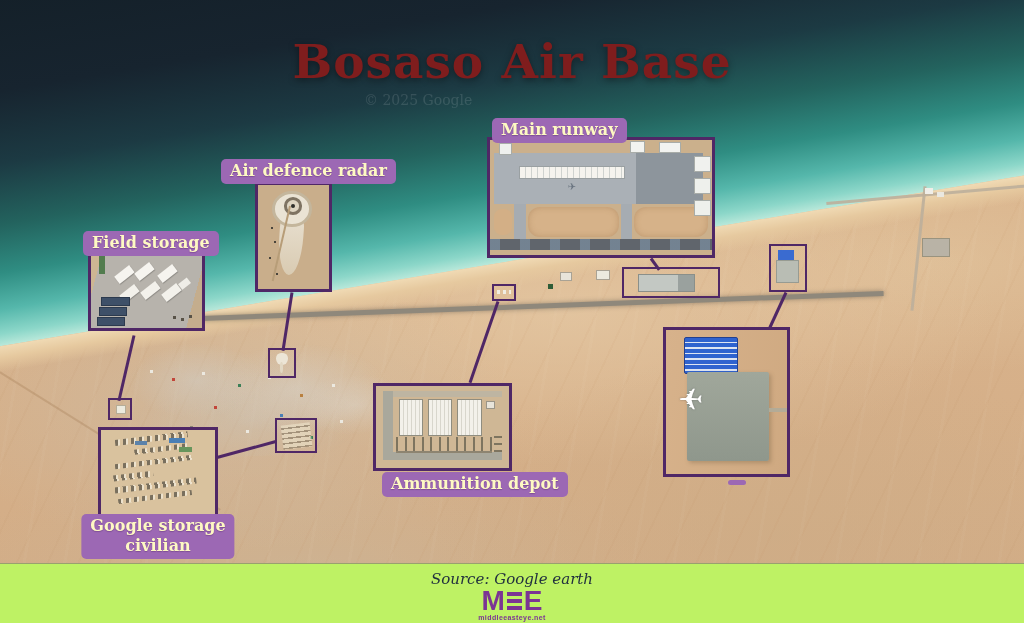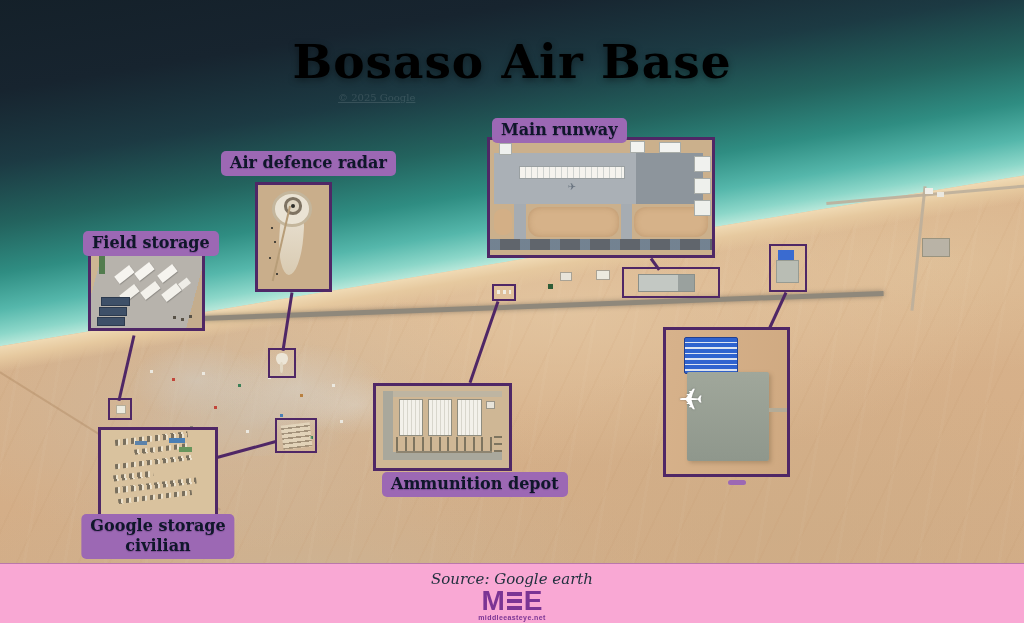--- a/index.html
+++ b/index.html
@@ -34,30 +34,30 @@
     22px 8px 0 #c2453a, 52px 2px 0 #ece9e0, 88px 14px 0 #3c7f57, 118px 6px 0 #ece9e0,
     150px 24px 0 #b9803f, 182px 14px 0 #ece9e0, 64px 36px 0 #c2453a, 130px 44px 0 #4a7fb5,
     190px 50px 0 #ece9e0, 40px 56px 0 #8c8676, 96px 60px 0 #ece9e0, 160px 66px 0 #3c7f57;}
   .map-runway{left:92px;top:320px;width:792px;height:5px;background:#8f887b;
     transform:rotate(-2.1deg);transform-origin:0 0;box-shadow:0 0 5px rgba(92,86,74,.55);}
   .road{background:rgba(188,175,155,.9);}
   
   .connector{position:absolute;height:0;border-top:3px solid #4f2766;transform-origin:0 50%;z-index:8;}
   .marker{position:absolute;border:2.5px solid #4f2766;z-index:9;box-sizing:border-box;}
   .inset{position:absolute;border:3px solid #4f2766;z-index:10;box-sizing:border-box;overflow:hidden;}
-  .callout-label{position:absolute;background:#9c68b4;color:#0f172a;font-weight:bold;font-size:16px;
+  .callout-label{position:absolute;background:#9c68b4;color:#fef9c3;font-weight:bold;font-size:16px;
     line-height:1.25;padding:2px 9px 3px;border-radius:5px;text-align:center;z-index:30;
     text-shadow:0 1px 1px rgba(60,20,80,.3);}
   .callout-label span{display:block;white-space:nowrap;}
   .abs{position:absolute;}
   
-  .title{position:absolute;left:0;right:0;top:34px;text-align:center;z-index:40;color:#000000;
+  .title{position:absolute;left:0;right:0;top:34px;text-align:center;z-index:40;color:#7f1d1d;
     font-size:47px;font-weight:bold;letter-spacing:1px;text-shadow:0 2px 7px rgba(0,0,0,.4);}
-  .watermark{position:absolute;left:338px;top:92px;z-index:41;color:rgba(255,255,255,.12);font-size:10px;text-decoration:underline;}
-  .footer{position:absolute;left:0;right:0;bottom:0;height:59px;background:#f9a8d4;z-index:50;
+  .watermark{position:absolute;left:364px;top:92px;z-index:41;color:rgba(255,255,255,.12);font-size:14px;}
+  .footer{position:absolute;left:0;right:0;bottom:0;height:59px;background:#bef264;z-index:50;
     border-top:1px solid rgba(109,62,125,.45);text-align:center;}
   .source{margin-top:6px;font-style:italic;font-size:15px;color:#22313f;}
   .logo{display:flex;align-items:center;justify-content:center;gap:2px;margin-top:1px;height:24px;}
   .logo-letter{font-family:"Liberation Sans",sans-serif;font-weight:bold;font-size:28px;
     color:#7b3494;line-height:1;}
   .logo-bars{display:inline-flex;flex-direction:column;justify-content:center;gap:2.5px;width:15px;}
   .logo-bars i{display:block;height:4.5px;background:#7b3494;}
   .site{font-family:"Liberation Sans",sans-serif;font-size:7px;font-weight:bold;color:#7b3494;
     letter-spacing:.4px;margin-top:1px;}
 </style>
@@ -185,21 +185,21 @@
   <div class="inset" style="left:663px;top:327px;width:127px;height:150px;background:linear-gradient(100deg,#d7b28b,#cfa981);">
     <div class="abs" style="left:15%;top:5%;width:43%;height:24%;background:repeating-linear-gradient(to bottom,#2f63cf 0 4px,#dde4f2 4px 5.5px);border:1px solid #23408f;border-radius:2px;"></div>
     <div class="abs" style="left:17%;top:29%;width:68%;height:62%;background:linear-gradient(to bottom,#a0a79b,#8f978c),repeating-linear-gradient(90deg, rgba(255,255,255,.08) 0 2px, transparent 2px 6px);border-radius:2px;box-shadow:2px 2px 4px rgba(110,90,60,.35);"></div>
     <div class="abs" style="left:85%;top:54%;width:15%;height:4px;background:#b3ab97;"></div>
     <div class="abs" style="left:10%;top:36%;font-size:30px;color:#fff;transform:scaleX(-1);text-shadow:0 0 2px rgba(70,70,70,.55);">✈</div>
   </div>
 
   <div class="callout-label" style="left:492px;top:118px;">
     <span>Main runway</span>
   </div>
-  <div class="callout-label" style="left:221px;top:151px;text-align:center;">
+  <div class="callout-label" style="left:221px;top:159px;text-align:center;">
     <span>Air defence radar</span>
   </div>
   <div class="callout-label" style="left:83px;top:231px;">
     <span>Field storage</span>
   </div>
   <div class="callout-label" style="left:158px;top:514px;transform:translateX(-50%);">
     <span>Google storage</span>
     <span>civilian</span>
   </div>
   <div class="callout-label" style="left:382px;top:472px;">

